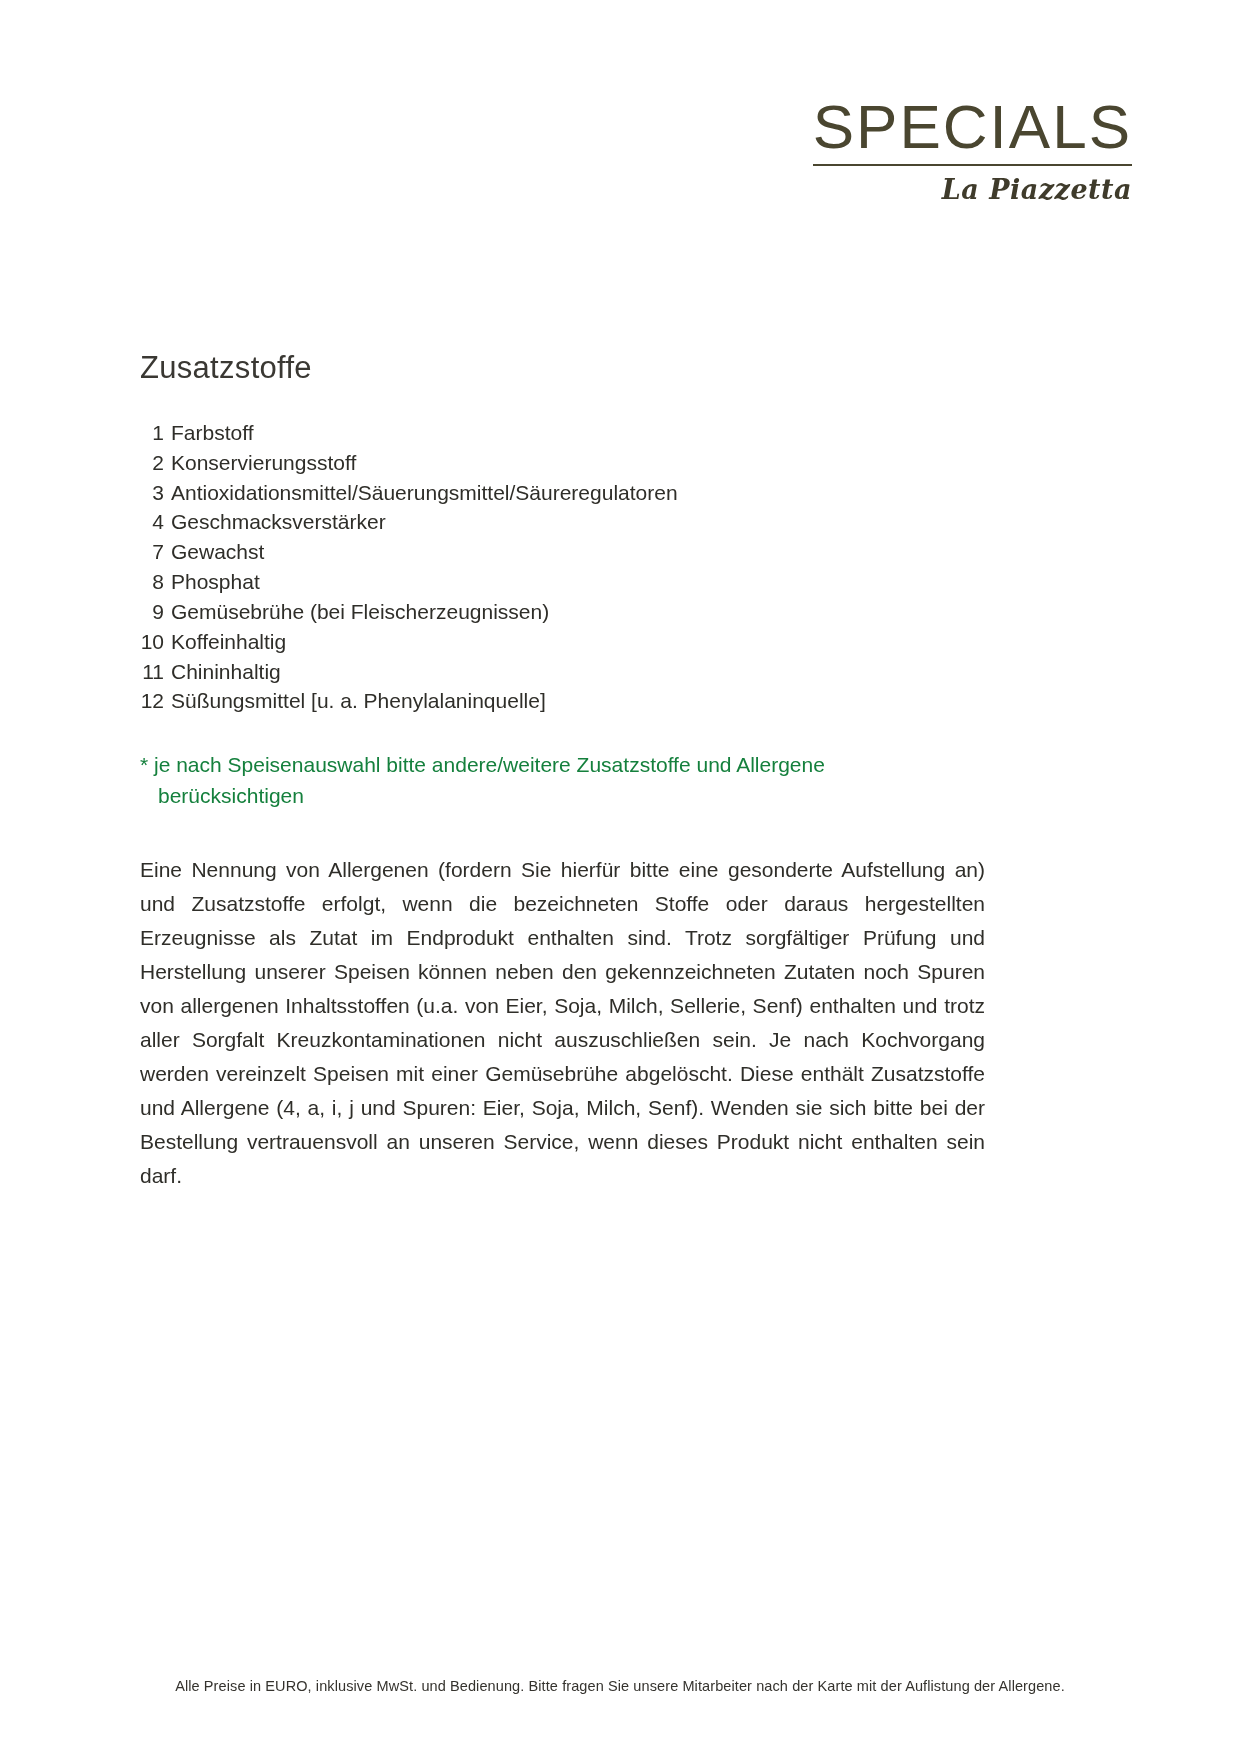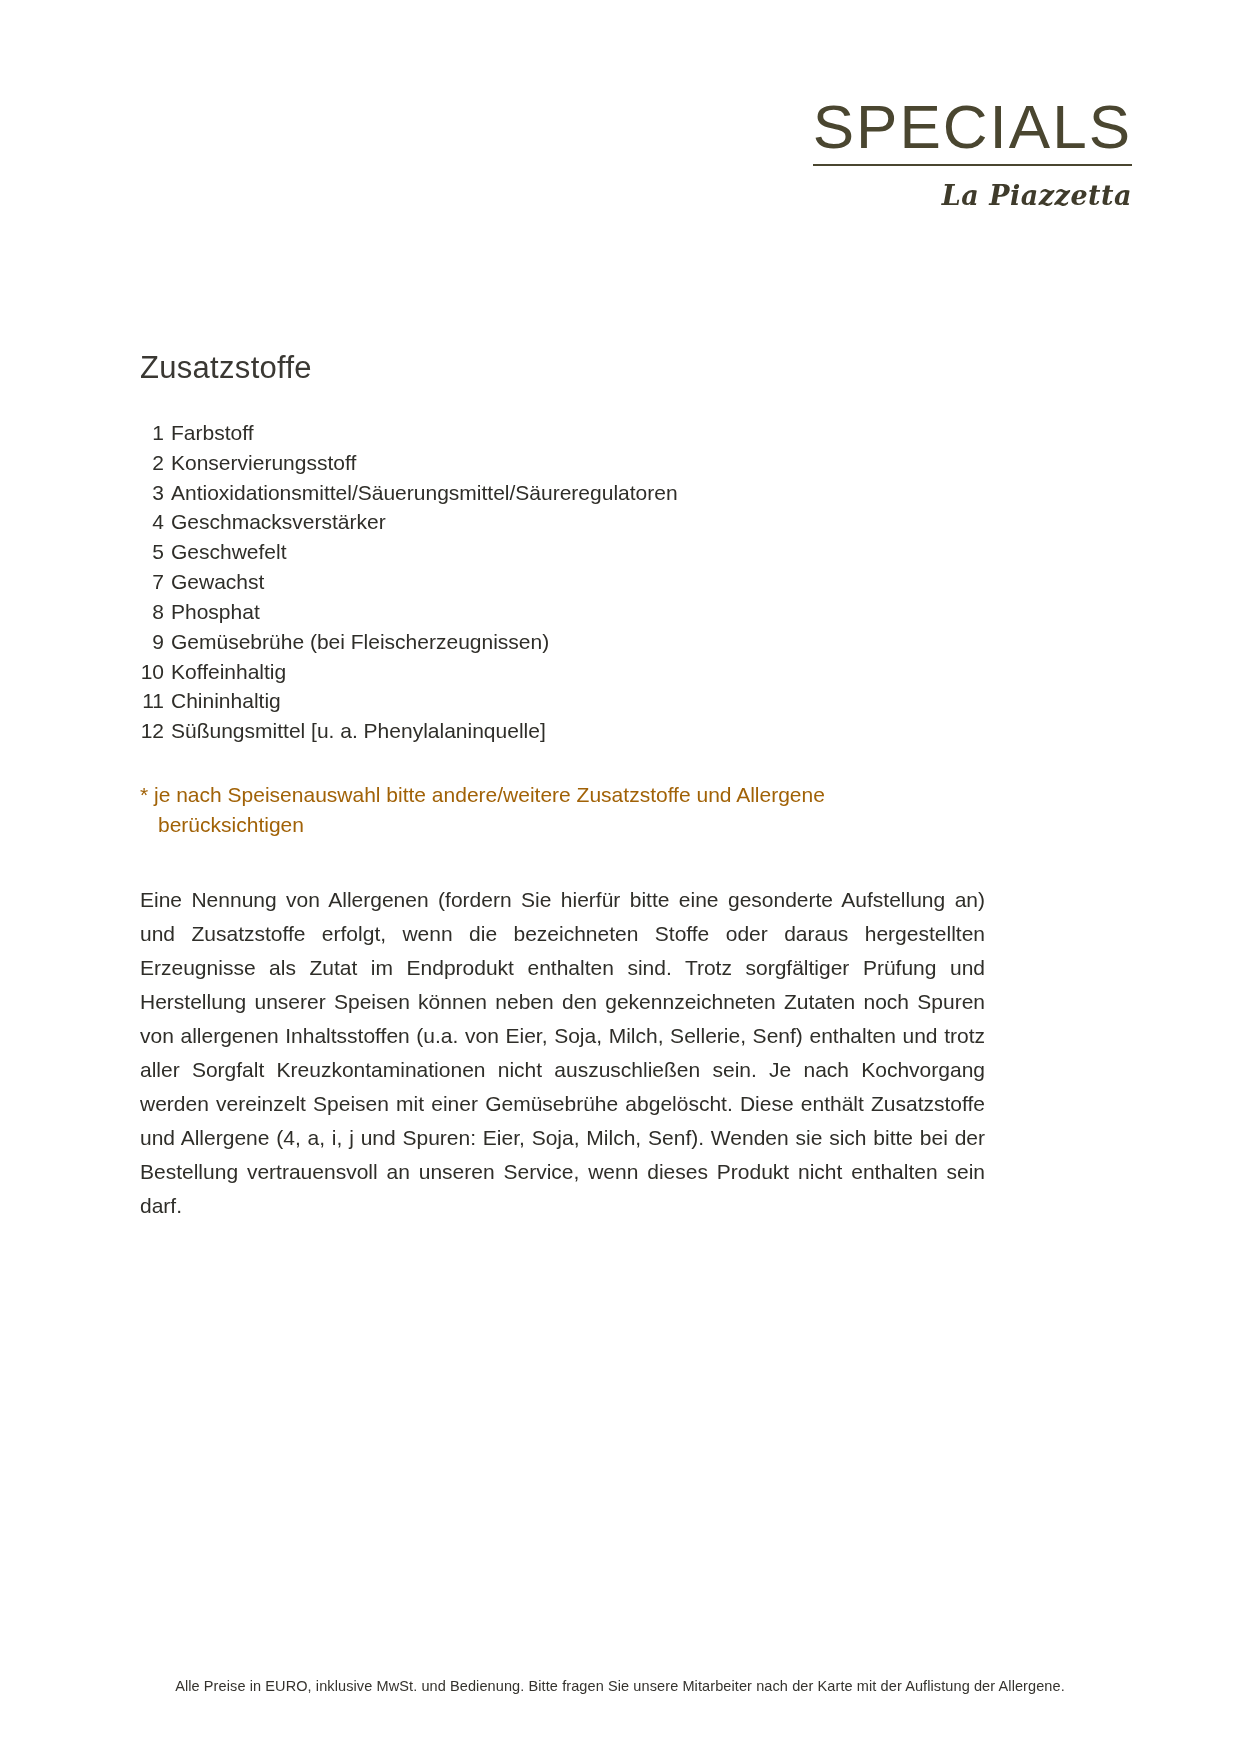--- a/index.html
+++ b/index.html
@@ -36,21 +36,21 @@
     letter-spacing: 2px;
     color: #4a4630;
     line-height: 1.0;
     font-weight: 400;
     padding-bottom: 6px;
     border-bottom: 2px solid #4a4630;
     display: inline-block;
   }
   .brand-sub {
     display: block;
-    margin-top: 14px;
+    margin-top: 8px;
     font-family: "DejaVu Serif", serif;
     font-style: italic;
     font-weight: bold;
     font-size: 27px;
     color: #3f3b2b;
     letter-spacing: 0.5px;
   }
 
   
   .content {
@@ -82,21 +82,21 @@
   .additives-list li .num {
     display: inline-block;
     min-width: 24px;
     text-align: right;
     margin-right: 7px;
   }
 
   .footnote {
     font-size: 21px;
     line-height: 1.45;
-    color: #a16207;
+    color: #15803d;
     margin: 0 0 42px 0;
     max-width: 900px;
   }
   .footnote .cont {
     display: block;
     padding-left: 18px;
   }
 
   .disclaimer {
     font-size: 21px;
@@ -133,21 +133,20 @@
 
   <div class="content">
 
     <h1 class="section-title">Zusatzstoffe</h1>
 
     <ul class="additives-list">
       <li><span class="num">1</span><span>Farbstoff</span></li>
       <li><span class="num">2</span><span>Konservierungsstoff</span></li>
       <li><span class="num">3</span><span>Antioxidationsmittel/Säuerungsmittel/Säureregulatoren</span></li>
       <li><span class="num">4</span><span>Geschmacksverstärker</span></li>
-      <li><span class="num">5</span><span>Geschwefelt</span></li>
       <li><span class="num">7</span><span>Gewachst</span></li>
       <li><span class="num">8</span><span>Phosphat</span></li>
       <li><span class="num">9</span><span>Gemüsebrühe (bei Fleischerzeugnissen)</span></li>
       <li><span class="num">10</span><span>Koffeinhaltig</span></li>
       <li><span class="num">11</span><span>Chininhaltig</span></li>
       <li><span class="num">12</span><span>Süßungsmittel [u. a. Phenylalaninquelle]</span></li>
     </ul>
 
     <p class="footnote">
       <span>* je nach Speisenauswahl bitte andere/weitere Zusatzstoffe und Allergene</span>

